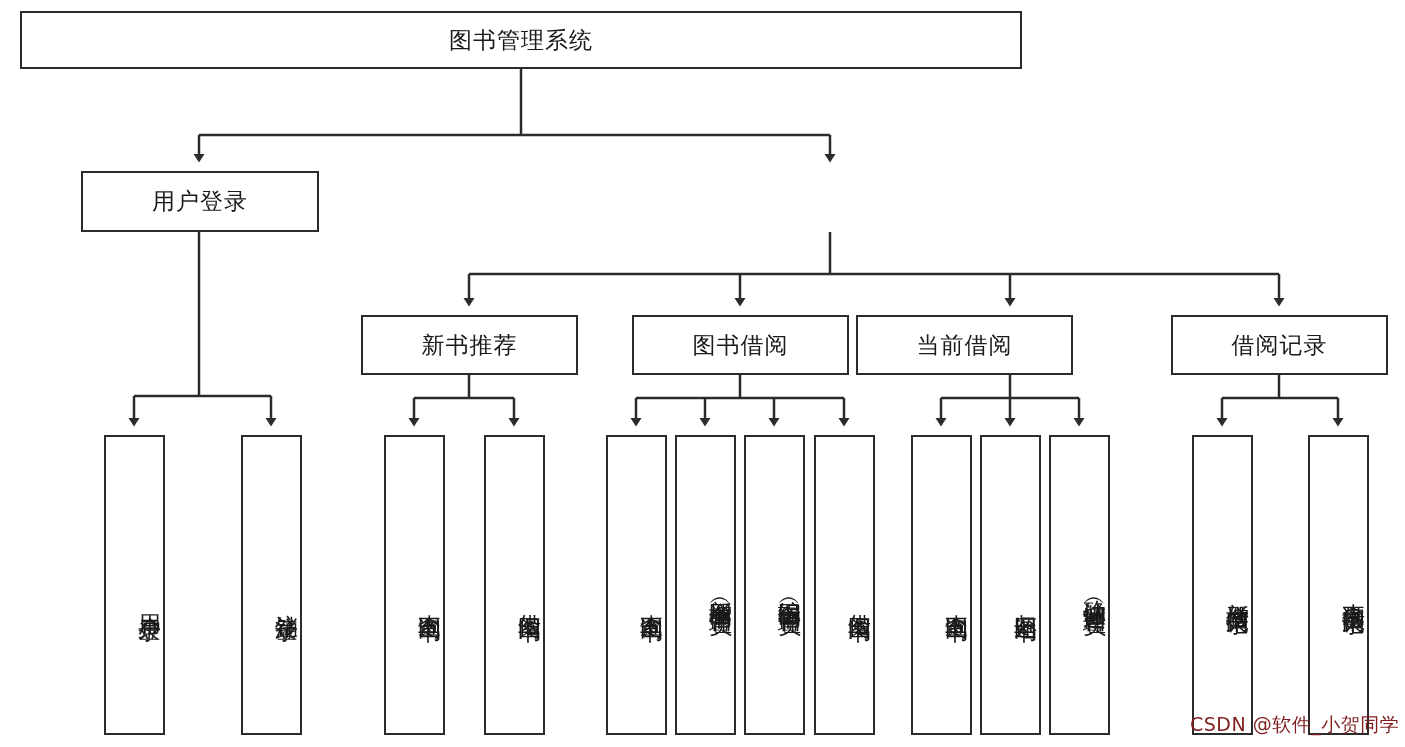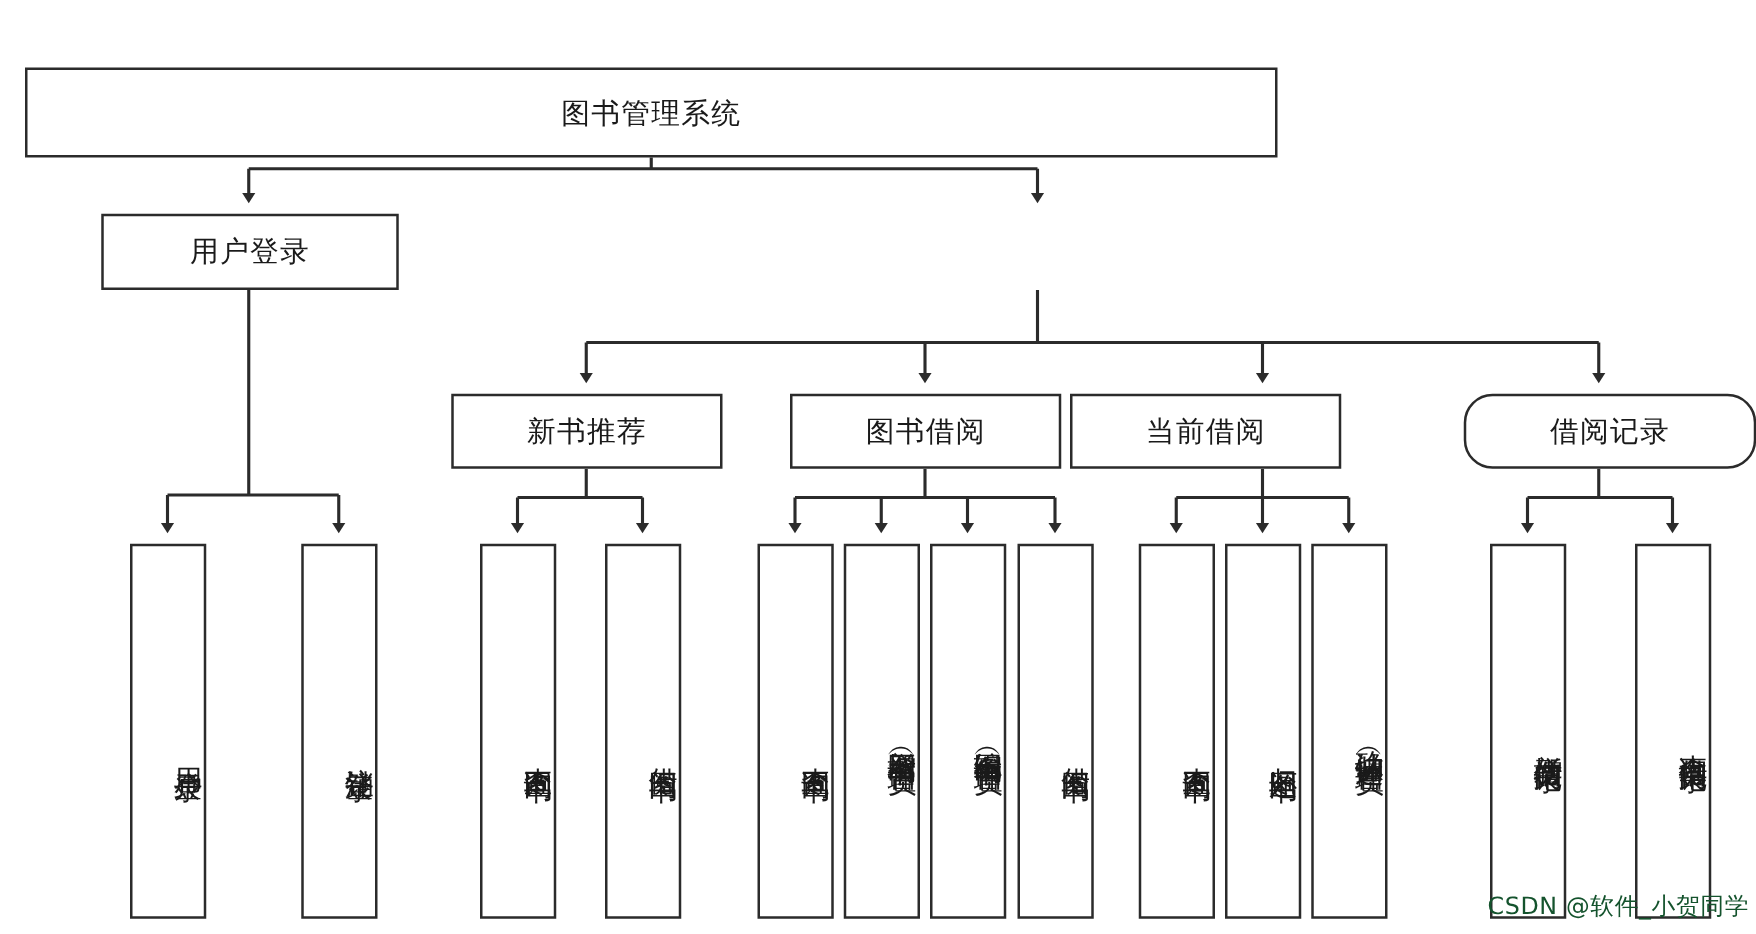--- a/index.html
+++ b/index.html
@@ -53,21 +53,21 @@
     text-orientation: upright;
     display: block;
     margin-top: 26px;
   }
   .node.vert.tall .lbl { margin-top: 8px; }
   .watermark {
     position: absolute;
     left: 1190px;
     top: 712px;
     font-size: 19px;
-    color: #14532d;
+    color: #7f1d1d;
     white-space: nowrap;
     z-index: 3;
     letter-spacing: 0.5px;
   }
 </style>
 </head>
 <body>
 
 <div id="canvas">
 
@@ -114,38 +114,38 @@
       <path d="M1010,398 L1010,422" marker-end="url(#arrow)"></path>
       <path d="M1079,398 L1079,422" marker-end="url(#arrow)"></path>
 
       <path d="M1279,375 L1279,398"></path>
       <path d="M1222,398 L1338,398"></path>
       <path d="M1222,398 L1222,422" marker-end="url(#arrow)"></path>
       <path d="M1338,398 L1338,422" marker-end="url(#arrow)"></path>
     </g>
   </svg>
 
-  <div class="node horiz" style="left:20px; top:11px; width:1002px; height:72px;margin-top:43px;">
+  <div class="node horiz" style="left:20px; top:11px; width:1002px; height:58px;">
     <span class="lbl">图书管理系统</span>
   </div>
 
   <div class="node horiz" style="left:81px; top:171px; width:238px; height:61px;">
     <span class="lbl">用户登录</span>
   </div>
 
   <div class="node horiz" style="left:361px; top:315px; width:217px; height:60px;">
     <span class="lbl">新书推荐</span>
   </div>
   <div class="node horiz" style="left:632px; top:315px; width:217px; height:60px;">
     <span class="lbl">图书借阅</span>
   </div>
   <div class="node horiz" style="left:856px; top:315px; width:217px; height:60px;">
     <span class="lbl">当前借阅</span>
   </div>
-  <div class="node horiz" style="left:1171px; top:315px; width:234px; height:60px;border-radius:23px;">
+  <div class="node horiz" style="left:1171px; top:315px; width:217px; height:60px;">
     <span class="lbl">借阅记录</span>
   </div>
 
   <div class="node vert" style="left:104px; top:435px; width:61px; height:300px;">
     <span class="lbl">用户登录</span>
   </div>
   <div class="node vert" style="left:241px; top:435px; width:61px; height:300px;">
     <span class="lbl">注销登录</span>
   </div>
 

